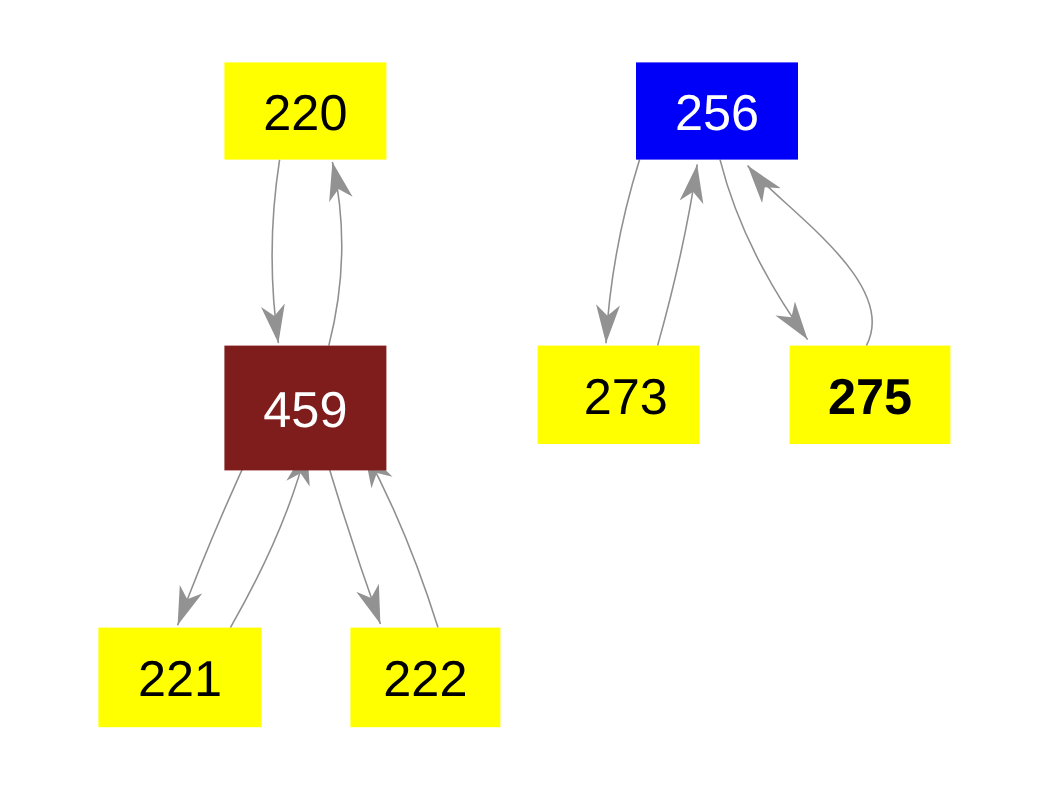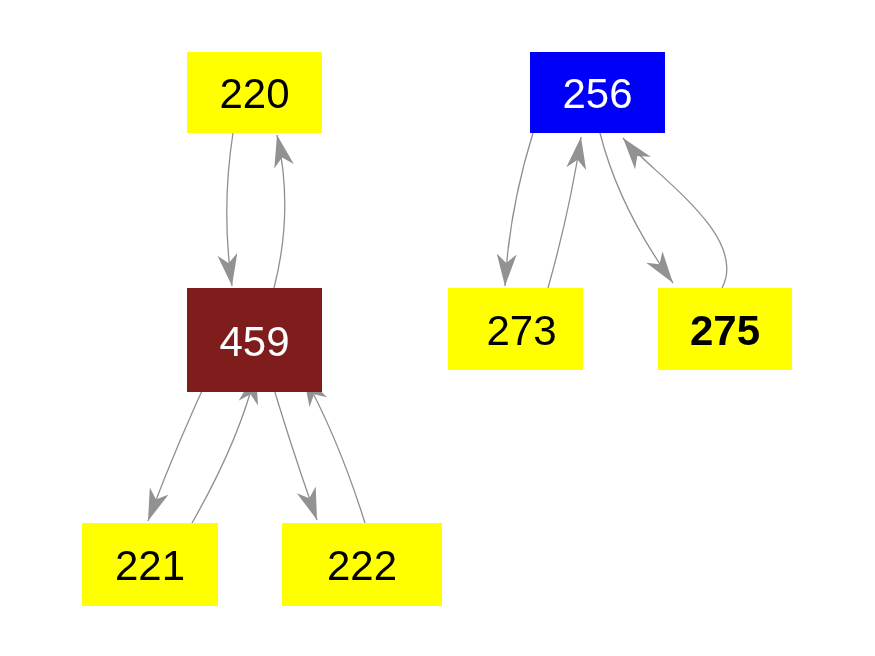--- a/index.html
+++ b/index.html
@@ -67,17 +67,17 @@
       </div>
       <div class="node" style="left: 448px; top: 288px; width: 135px; height: 82px; background: rgb(255, 255, 0); color: rgb(0, 0, 0); padding-left: 12px;">
         <span>273</span>
       </div>
       <div class="node" style="left: 658px; top: 288px; width: 134px; height: 82px; background: rgb(255, 255, 0); color: rgb(0, 0, 0); font-weight: bold;">
         <span>275</span>
       </div>
       <div class="node" style="left: 82px; top: 523px; width: 136px; height: 83px; background: rgb(255, 255, 0); color: rgb(0, 0, 0);">
         <span>221</span>
       </div>
-      <div class="node" style="left: 282px; top: 523px; width: 160px; height: 83px; background: rgb(255, 255, 0); color: rgb(0, 0, 0);">
+      <div class="node" style="left: 292px; top: 523px; width: 125px; height: 83px; background: rgb(255, 255, 0); color: rgb(0, 0, 0);">
         <span>222</span>
       </div>
     </div>
 </div>
 
 </body></html>

